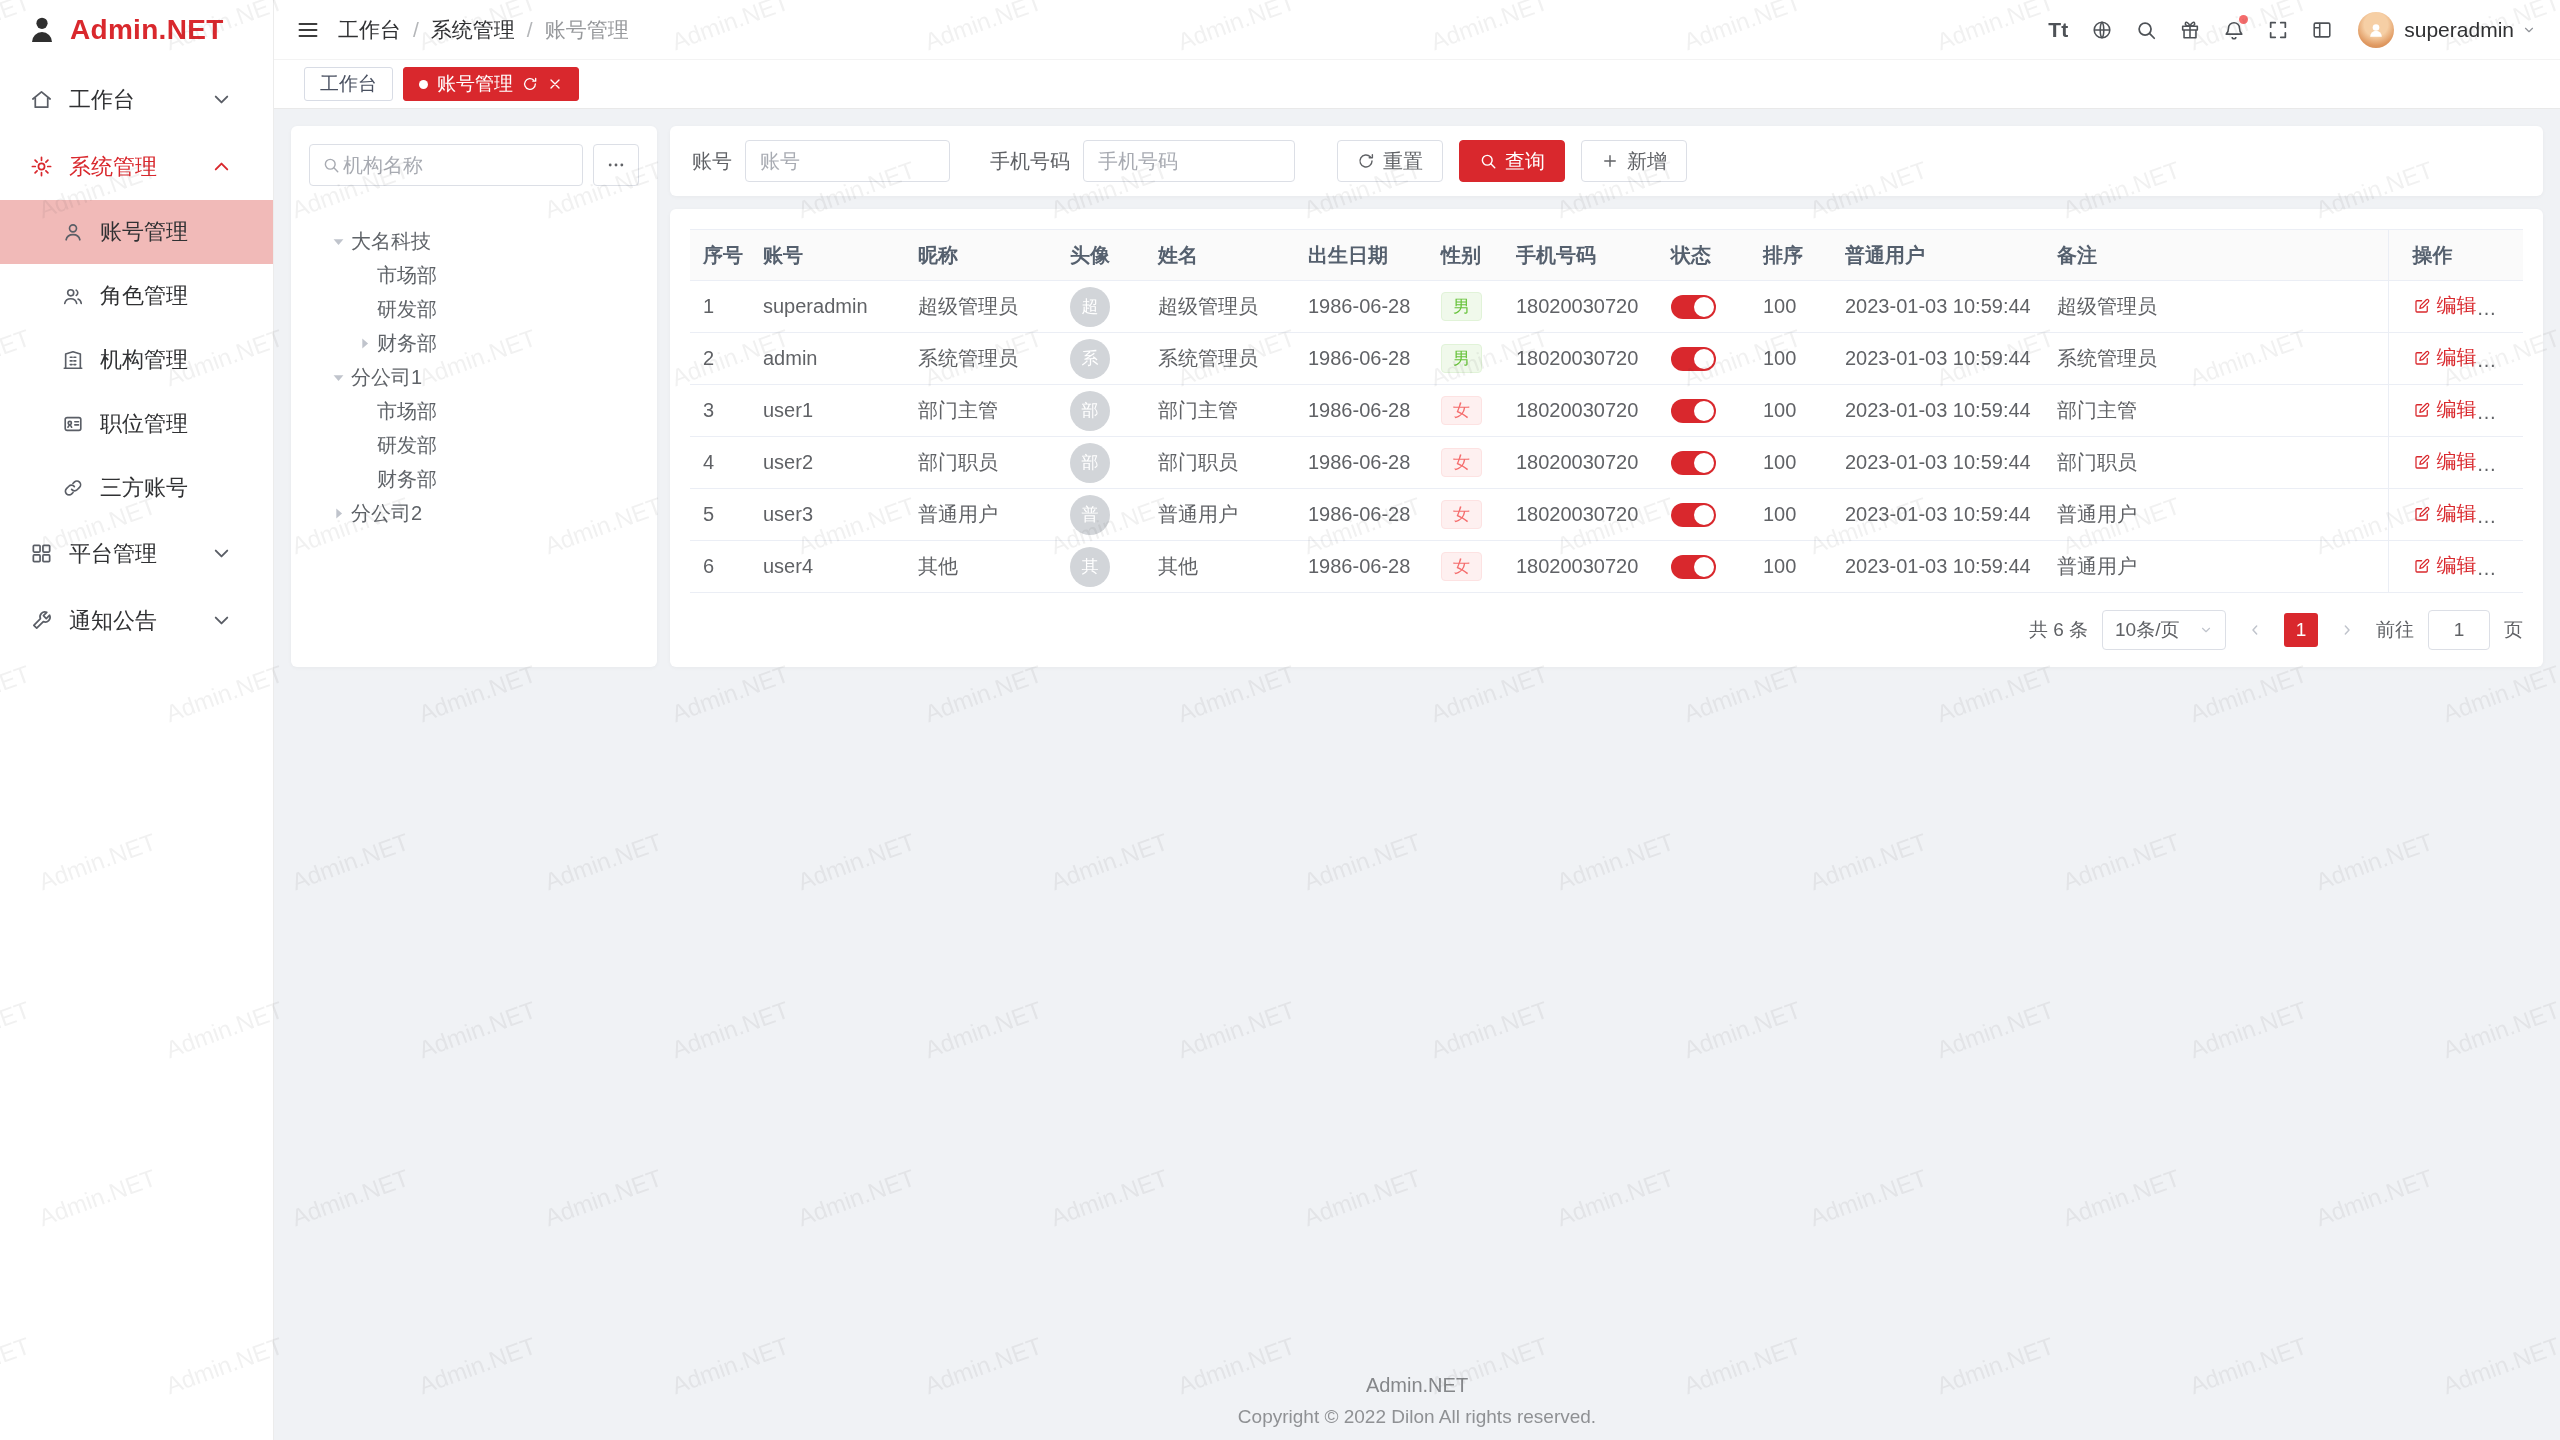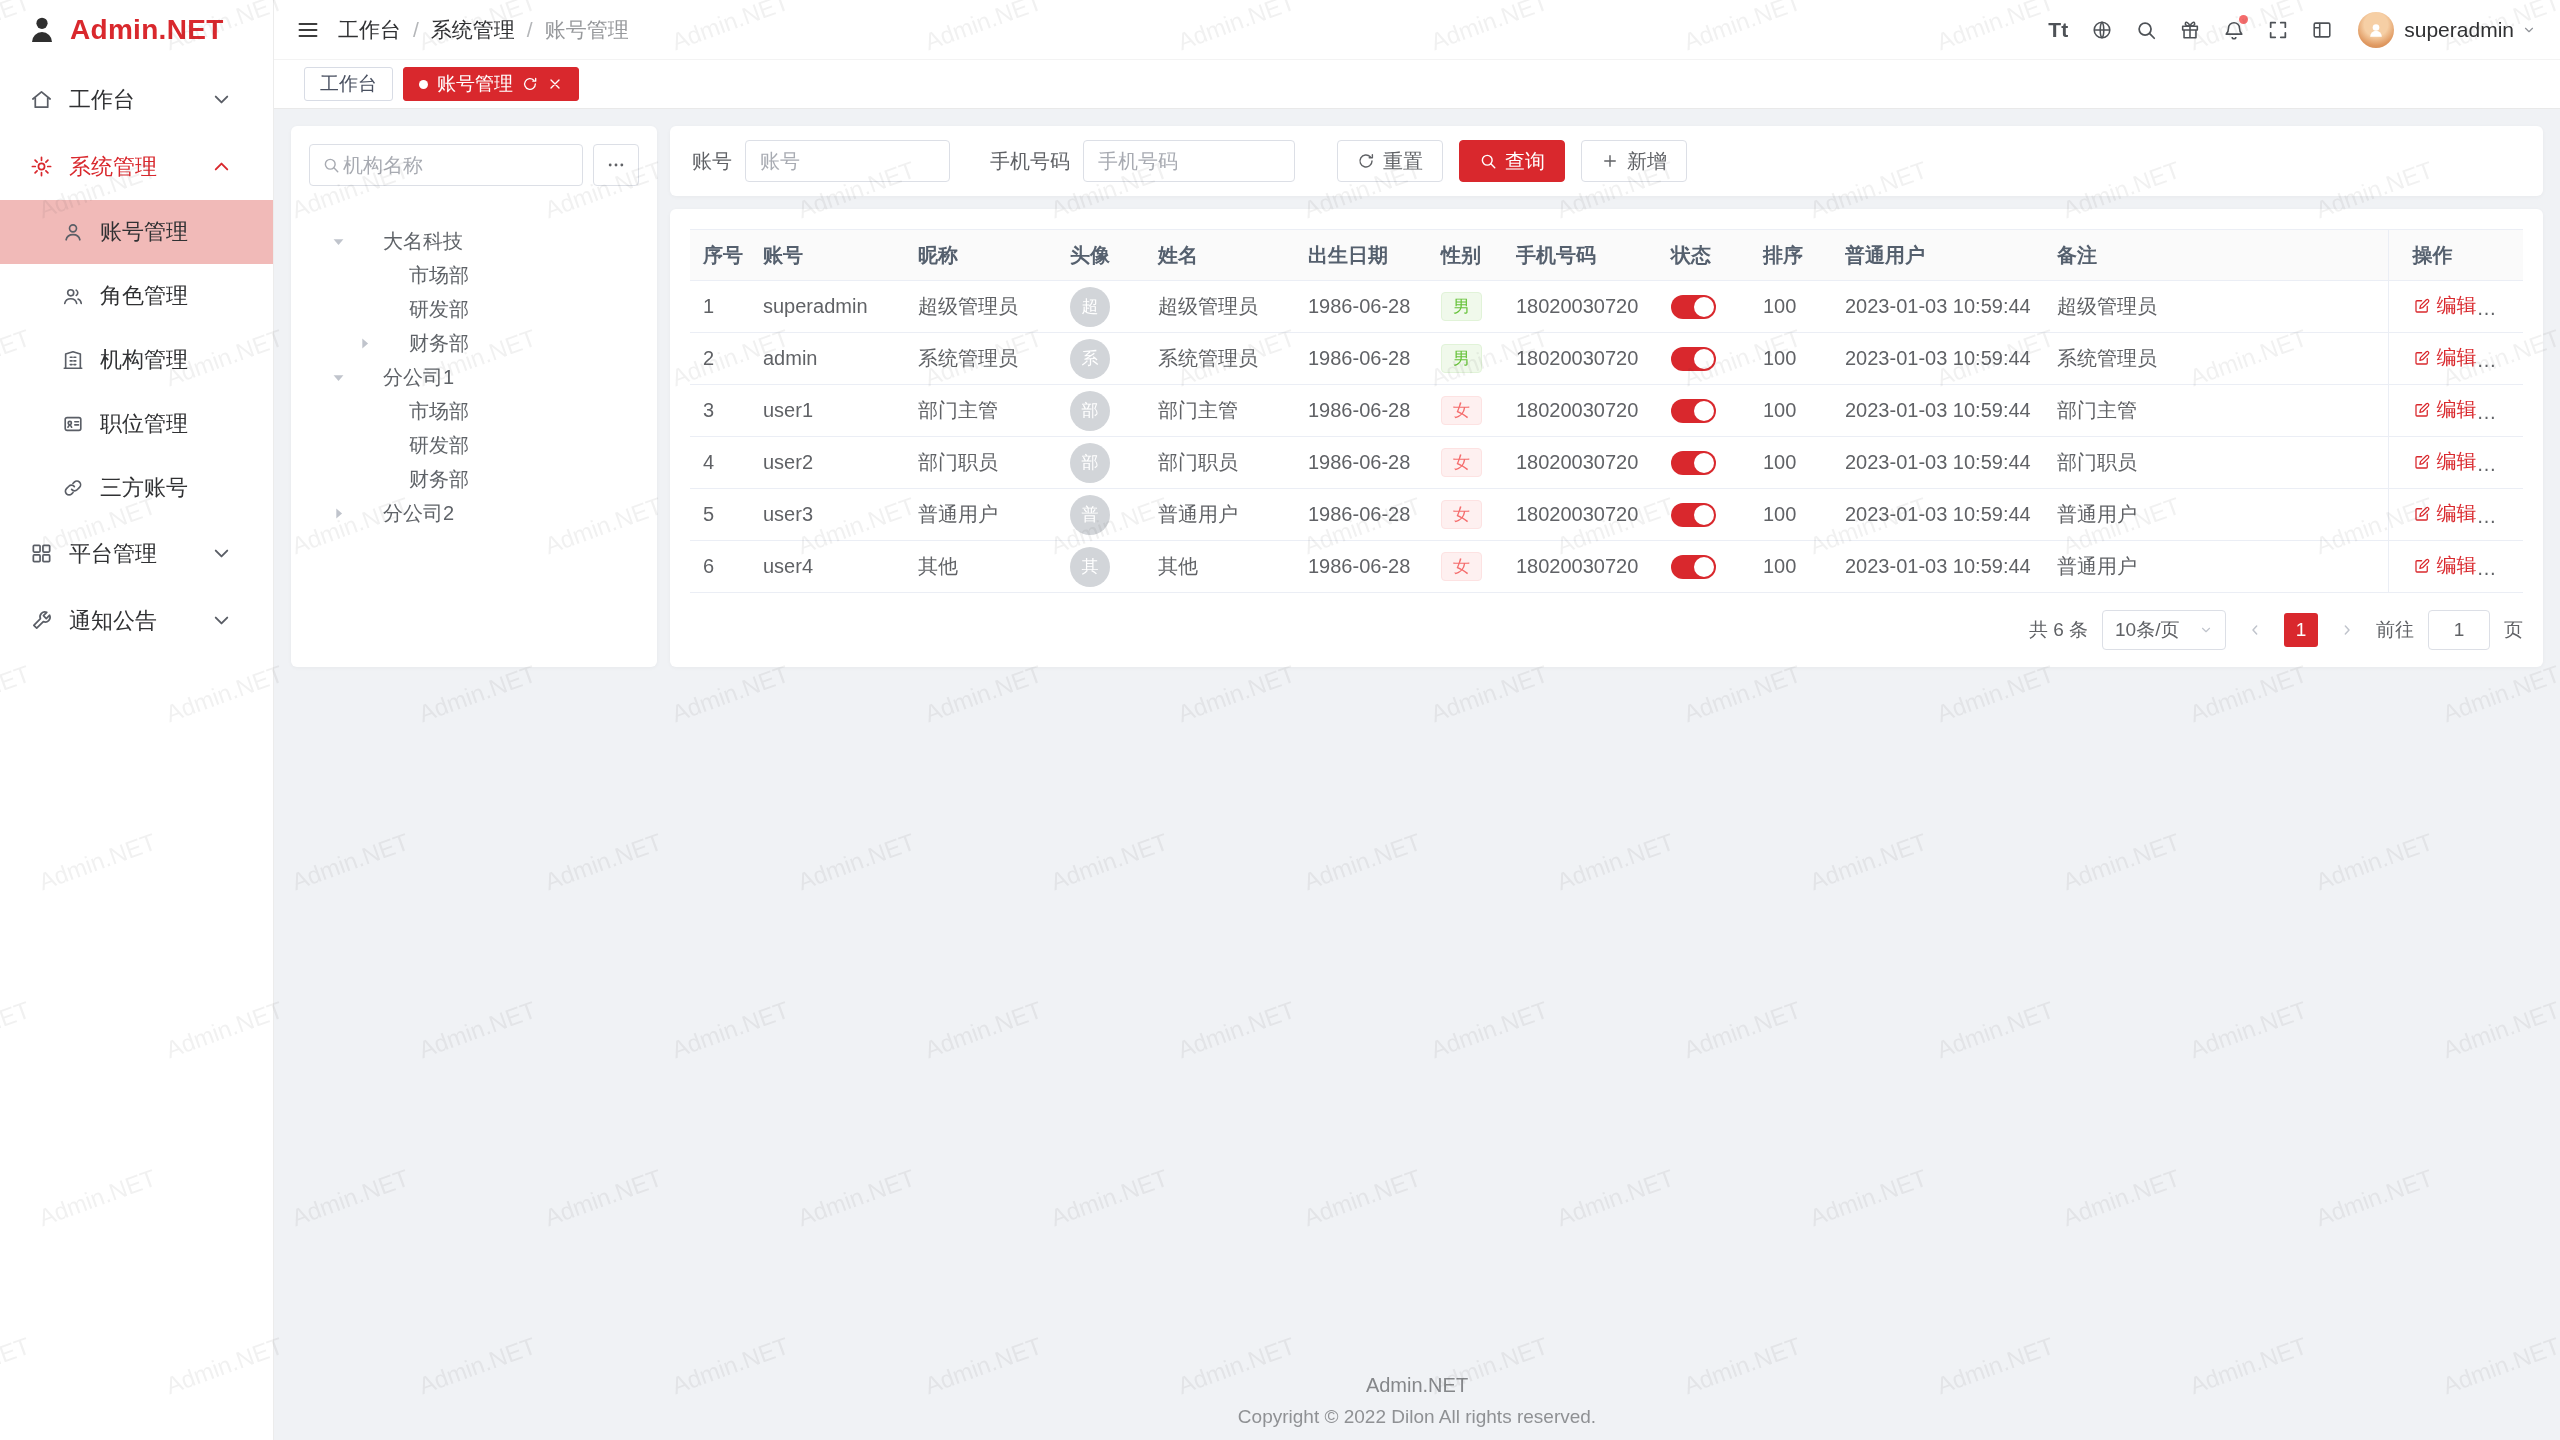--- a/index.html
+++ b/index.html
@@ -63,21 +63,21 @@
 
   .org-card { width: 366px; height: 541px; flex-shrink: 0; padding: 18px; }
   .org-head { display: flex; gap: 10px; }
   .org-search { flex: 1; height: 42px; border: 1px solid var(--border); border-radius: 4px; display: flex; align-items: center; gap: 3px; padding: 0 12px; min-width: 0; }
   .org-search .icon { width: 18px; height: 18px; color: #a8abb2; }
   .org-search input { flex: 1; border: none; outline: none; font-size: 20px; color: #303133; min-width: 0; background: transparent; }
   input::placeholder { color: #a8abb2; }
   .org-more { width: 46px; height: 42px; border: 1px solid var(--border); border-radius: 4px; background: #fff; color: #606266; display: flex; align-items: center; justify-content: center; cursor: pointer; }
   .org-more .icon { width: 20px; height: 20px; }
   .tree { margin-top: 38px; }
-  .tree-node { height: 34px; display: flex; align-items: center; font-size: 20px; color: #5f6368; cursor: pointer; gap: 32px; }
+  .tree-node { height: 34px; display: flex; align-items: center; font-size: 20px; color: #5f6368; cursor: pointer; }
   .tree-node .caret { width: 19px; height: 19px; color: #c0c4cc; }
   .tree-node .caret.open { transform: rotate(90deg); }
   .tree-node .caret.empty { visibility: hidden; }
   .tree-node .t-label { margin-left: 3px; white-space: nowrap; }
 
   .right-col { flex: 1; min-width: 0; display: flex; flex-direction: column; gap: 13px; }
   .filter-card { height: 70px; display: flex; align-items: center; padding: 0 22px; }
   .f-label { font-size: 20px; color: #606266; margin-right: 13px; white-space: nowrap; }
   .f-label.second { margin-left: 40px; }
   .f-input { width: 205px; height: 42px; border: 1px solid var(--border); border-radius: 4px; padding: 0 14px; font-size: 20px; color: #303133; outline: none; }

